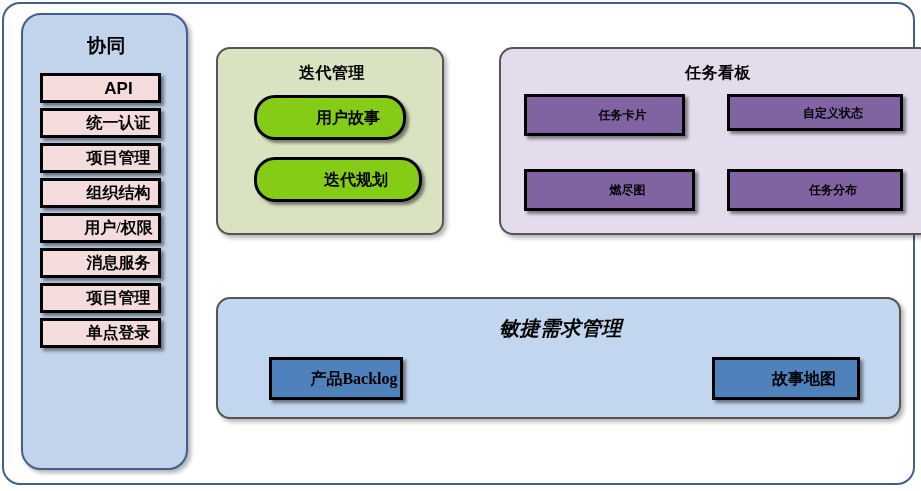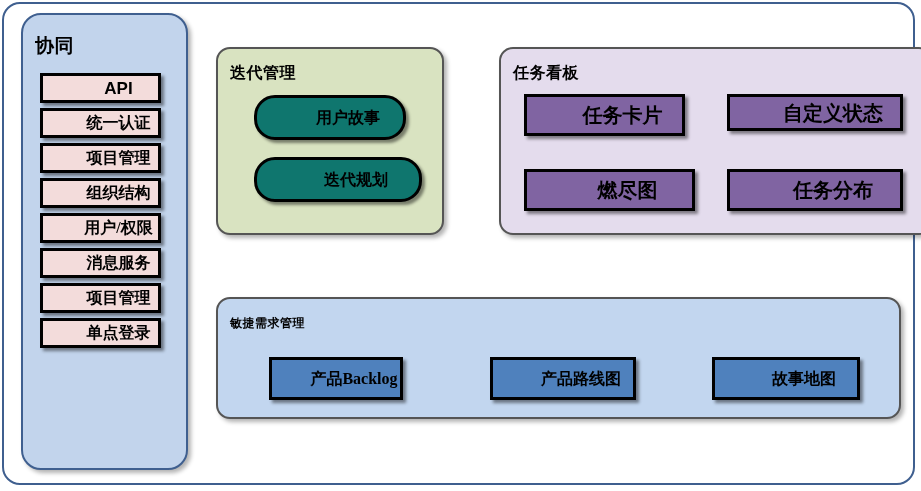--- a/index.html
+++ b/index.html
@@ -36,22 +36,23 @@
 
   
   .group {
     position: absolute;
     box-sizing: border-box;
     border-radius: 14px;
     box-shadow: 3px 3px 4px rgba(0,0,0,0.30);
   }
   .group-title {
     position: absolute;
-    left: 12px;
+    left: 4px;
     right: 0;
+    text-align: center;
     font-weight: bold;
     color: #000000;
     letter-spacing: 0.5px;
   }
 
   
   .panel-collab {
     left: 21px;
     top: 13px;
     width: 167px;
@@ -98,21 +99,22 @@
   .panel-agile {
     left: 216px;
     top: 297px;
     width: 685px;
     height: 122px;
     background: #c2d6ef;
     border: 2px solid #555555;
   }
   .panel-agile > .group-title {
     top: 16px;
-    font-size: 12px;
+    font-size: 20px;
+    font-style: italic;
   }
 
   
   .card {
     position: absolute;
     box-sizing: border-box;
     display: flex;
     align-items: center;
     justify-content: center;
     border: 3px solid #000000;
@@ -133,29 +135,29 @@
     background: #f3dcdb;
     font-size: 16px;
   }
   .card-pink.api {
     font-family: "Liberation Sans", "DejaVu Sans", sans-serif;
     font-size: 17px;
   }
 
   
   .card-green {
-    background: #0f766e;
+    background: #84cc16;
     font-size: 16px;
     border-radius: 21px;
   }
 
   
   .card-purple {
     background: #8064a2;
-    font-size: 20px;
+    font-size: 12px;
   }
 
   
   .card-blue {
     background: #4f81bd;
     font-size: 16px;
   }
 </style>
 </head>
 <body>
@@ -190,17 +192,16 @@
     <div class="card card-purple" style="left:23px;  top:45px; width:161px; height:42px;">任务卡片</div>
     <div class="card card-purple" style="left:226px; top:45px; width:176px; height:37px;">自定义状态</div>
     <div class="card card-purple" style="left:23px;  top:120px; width:171px; height:42px;">燃尽图</div>
     <div class="card card-purple" style="left:226px; top:120px; width:176px; height:42px;text-align:center;">任务分布</div>
   </div>
 
   <div class="group panel-agile">
     <div class="group-title">敏捷需求管理</div>
 
     <div class="card card-blue" style="left:51px;  top:58px; width:134px; height:43px;">产品Backlog</div>
-    <div class="card card-blue" style="left:272px; top:58px; width:146px; height:43px;">产品路线图</div>
     <div class="card card-blue" style="left:494px; top:58px; width:148px; height:43px;">故事地图</div>
   </div>
 
 </div>
 
 </body></html>

